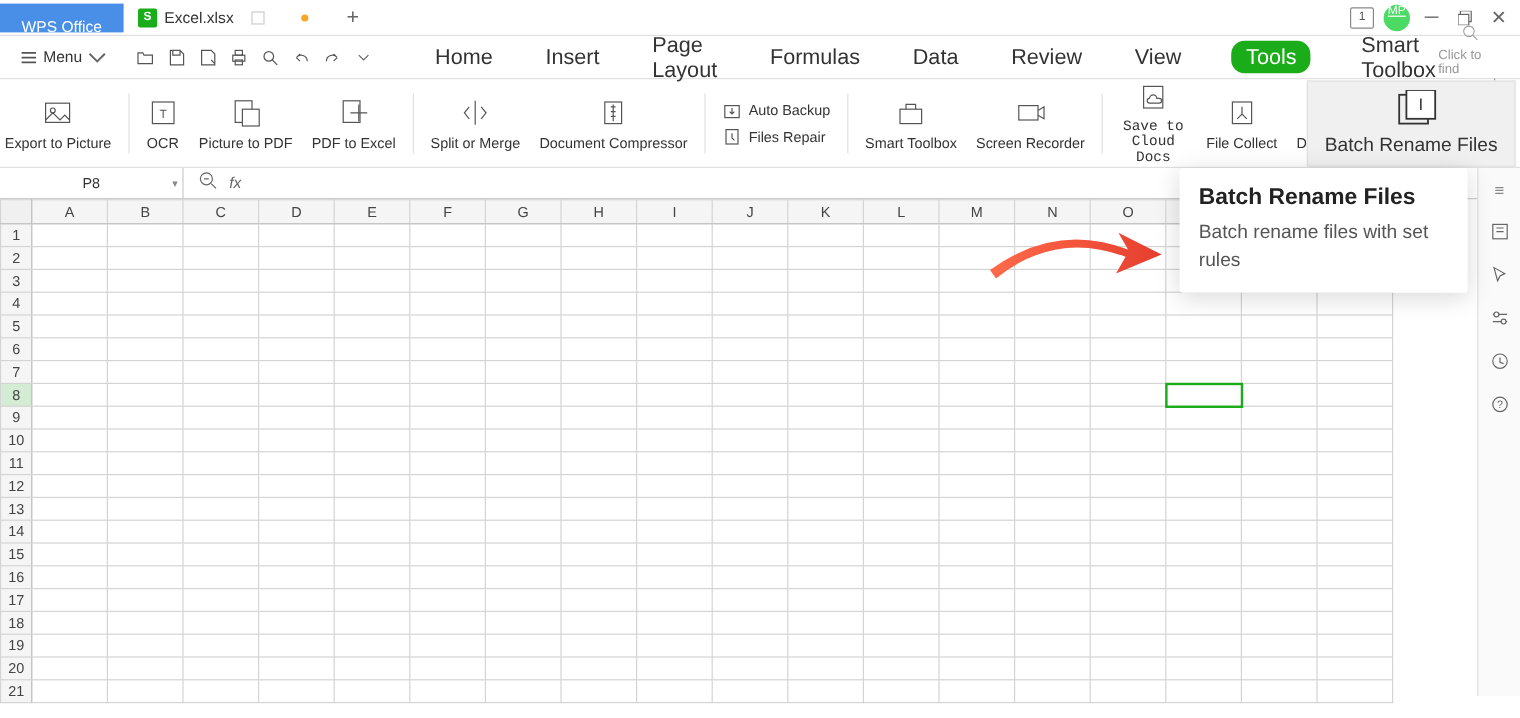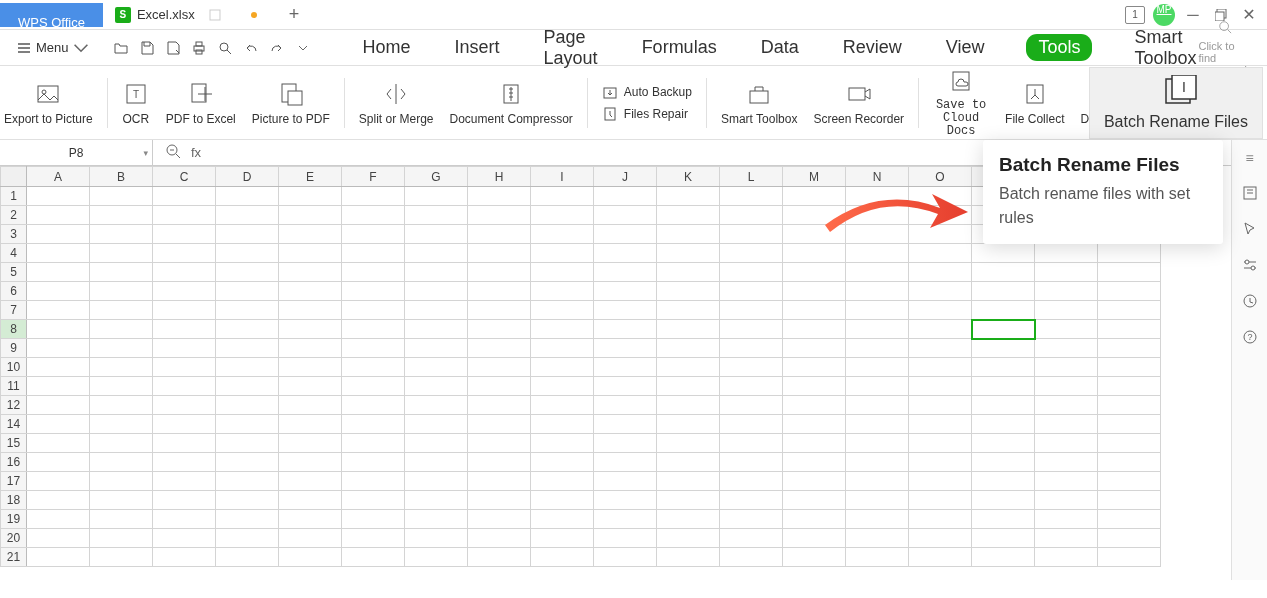--- a/index.html
+++ b/index.html
@@ -201,33 +201,33 @@
           <rect x="4" y="4" width="18" height="18" fill="none" stroke="#555"></rect>
           <text x="13" y="17" text-anchor="middle" font-size="10" fill="#555">T</text>
         </svg>
       </span>
     <span>OCR</span>
   </div>
   <div class="ribbon-item">
     <span class="ri-icon">
         <svg width="26" height="26" viewBox="0 0 26 26">
           <rect x="4" y="3" width="14" height="18" fill="none" stroke="#555"></rect>
+          <rect x="10" y="10" width="14" height="14" fill="#fff" stroke="#555"></rect>
+        </svg>
+      </span>
+    <span>Picture to PDF</span>
+  </div>
+  <div class="ribbon-item">
+    <span class="ri-icon">
+        <svg width="26" height="26" viewBox="0 0 26 26">
+          <rect x="4" y="3" width="14" height="18" fill="none" stroke="#555"></rect>
           <path d="M10 13h14M17 6v14" stroke="#555"></path>
         </svg>
       </span>
     <span>PDF to Excel</span>
-  </div>
-  <div class="ribbon-item">
-    <span class="ri-icon">
-        <svg width="26" height="26" viewBox="0 0 26 26">
-          <rect x="4" y="3" width="14" height="18" fill="none" stroke="#555"></rect>
-          <rect x="10" y="10" width="14" height="14" fill="#fff" stroke="#555"></rect>
-        </svg>
-      </span>
-    <span>Picture to PDF</span>
   </div>
   <div class="ribbon-sep"></div>
   <div class="ribbon-item">
     <span class="ri-icon">
         <svg width="26" height="26" viewBox="0 0 26 26">
           <path d="M13 3v20M8 8l-4 5 4 5M18 8l4 5-4 5" fill="none" stroke="#555"></path>
         </svg>
       </span>
     <span>Split or Merge</span>
   </div>
@@ -319,21 +319,21 @@
 <div class="formulabar">
   <div class="namebox">
     <span>P8</span>
     <span class="namebox-dd">▾</span>
   </div>
   <div class="fb-icons">
     <span><svg width="16" height="16" viewBox="0 0 16 16">
           <circle cx="7" cy="7" r="5" fill="none" stroke="#666"></circle>
           <path d="M5 7h4M11 11l4 4" stroke="#666"></path>
         </svg></span>
-    <span style="font-size:13px;">fx</span>
+    <span style="font-style:italic;font-size:13px;">fx</span>
   </div>
   <div class="fx-input"></div>
 </div>
 
 <div class="gridwrap">
   <table class="grid" id="grid">
       <tbody>
         <tr>
           <th class="corner"></th>
           <th class="colh">A</th>
@@ -581,20 +581,41 @@
           <td class="cell"></td>
           <td class="cell"></td>
           <td class="cell"></td>
           <td class="cell"></td>
           <td class="cell"></td>
           <td class="cell"></td>
           <td class="cell"></td>
         </tr>
         <tr>
           <th class="rowh">12</th>
+          <td class="cell"></td>
+          <td class="cell"></td>
+          <td class="cell"></td>
+          <td class="cell"></td>
+          <td class="cell"></td>
+          <td class="cell"></td>
+          <td class="cell"></td>
+          <td class="cell"></td>
+          <td class="cell"></td>
+          <td class="cell"></td>
+          <td class="cell"></td>
+          <td class="cell"></td>
+          <td class="cell"></td>
+          <td class="cell"></td>
+          <td class="cell"></td>
+          <td class="cell"></td>
+          <td class="cell"></td>
+          <td class="cell"></td>
+        </tr>
+        <tr>
+          <th class="rowh">13</th>
           <td class="cell"></td>
           <td class="cell"></td>
           <td class="cell"></td>
           <td class="cell"></td>
           <td class="cell"></td>
           <td class="cell"></td>
           <td class="cell"></td>
           <td class="cell"></td>
           <td class="cell"></td>
           <td class="cell"></td>

